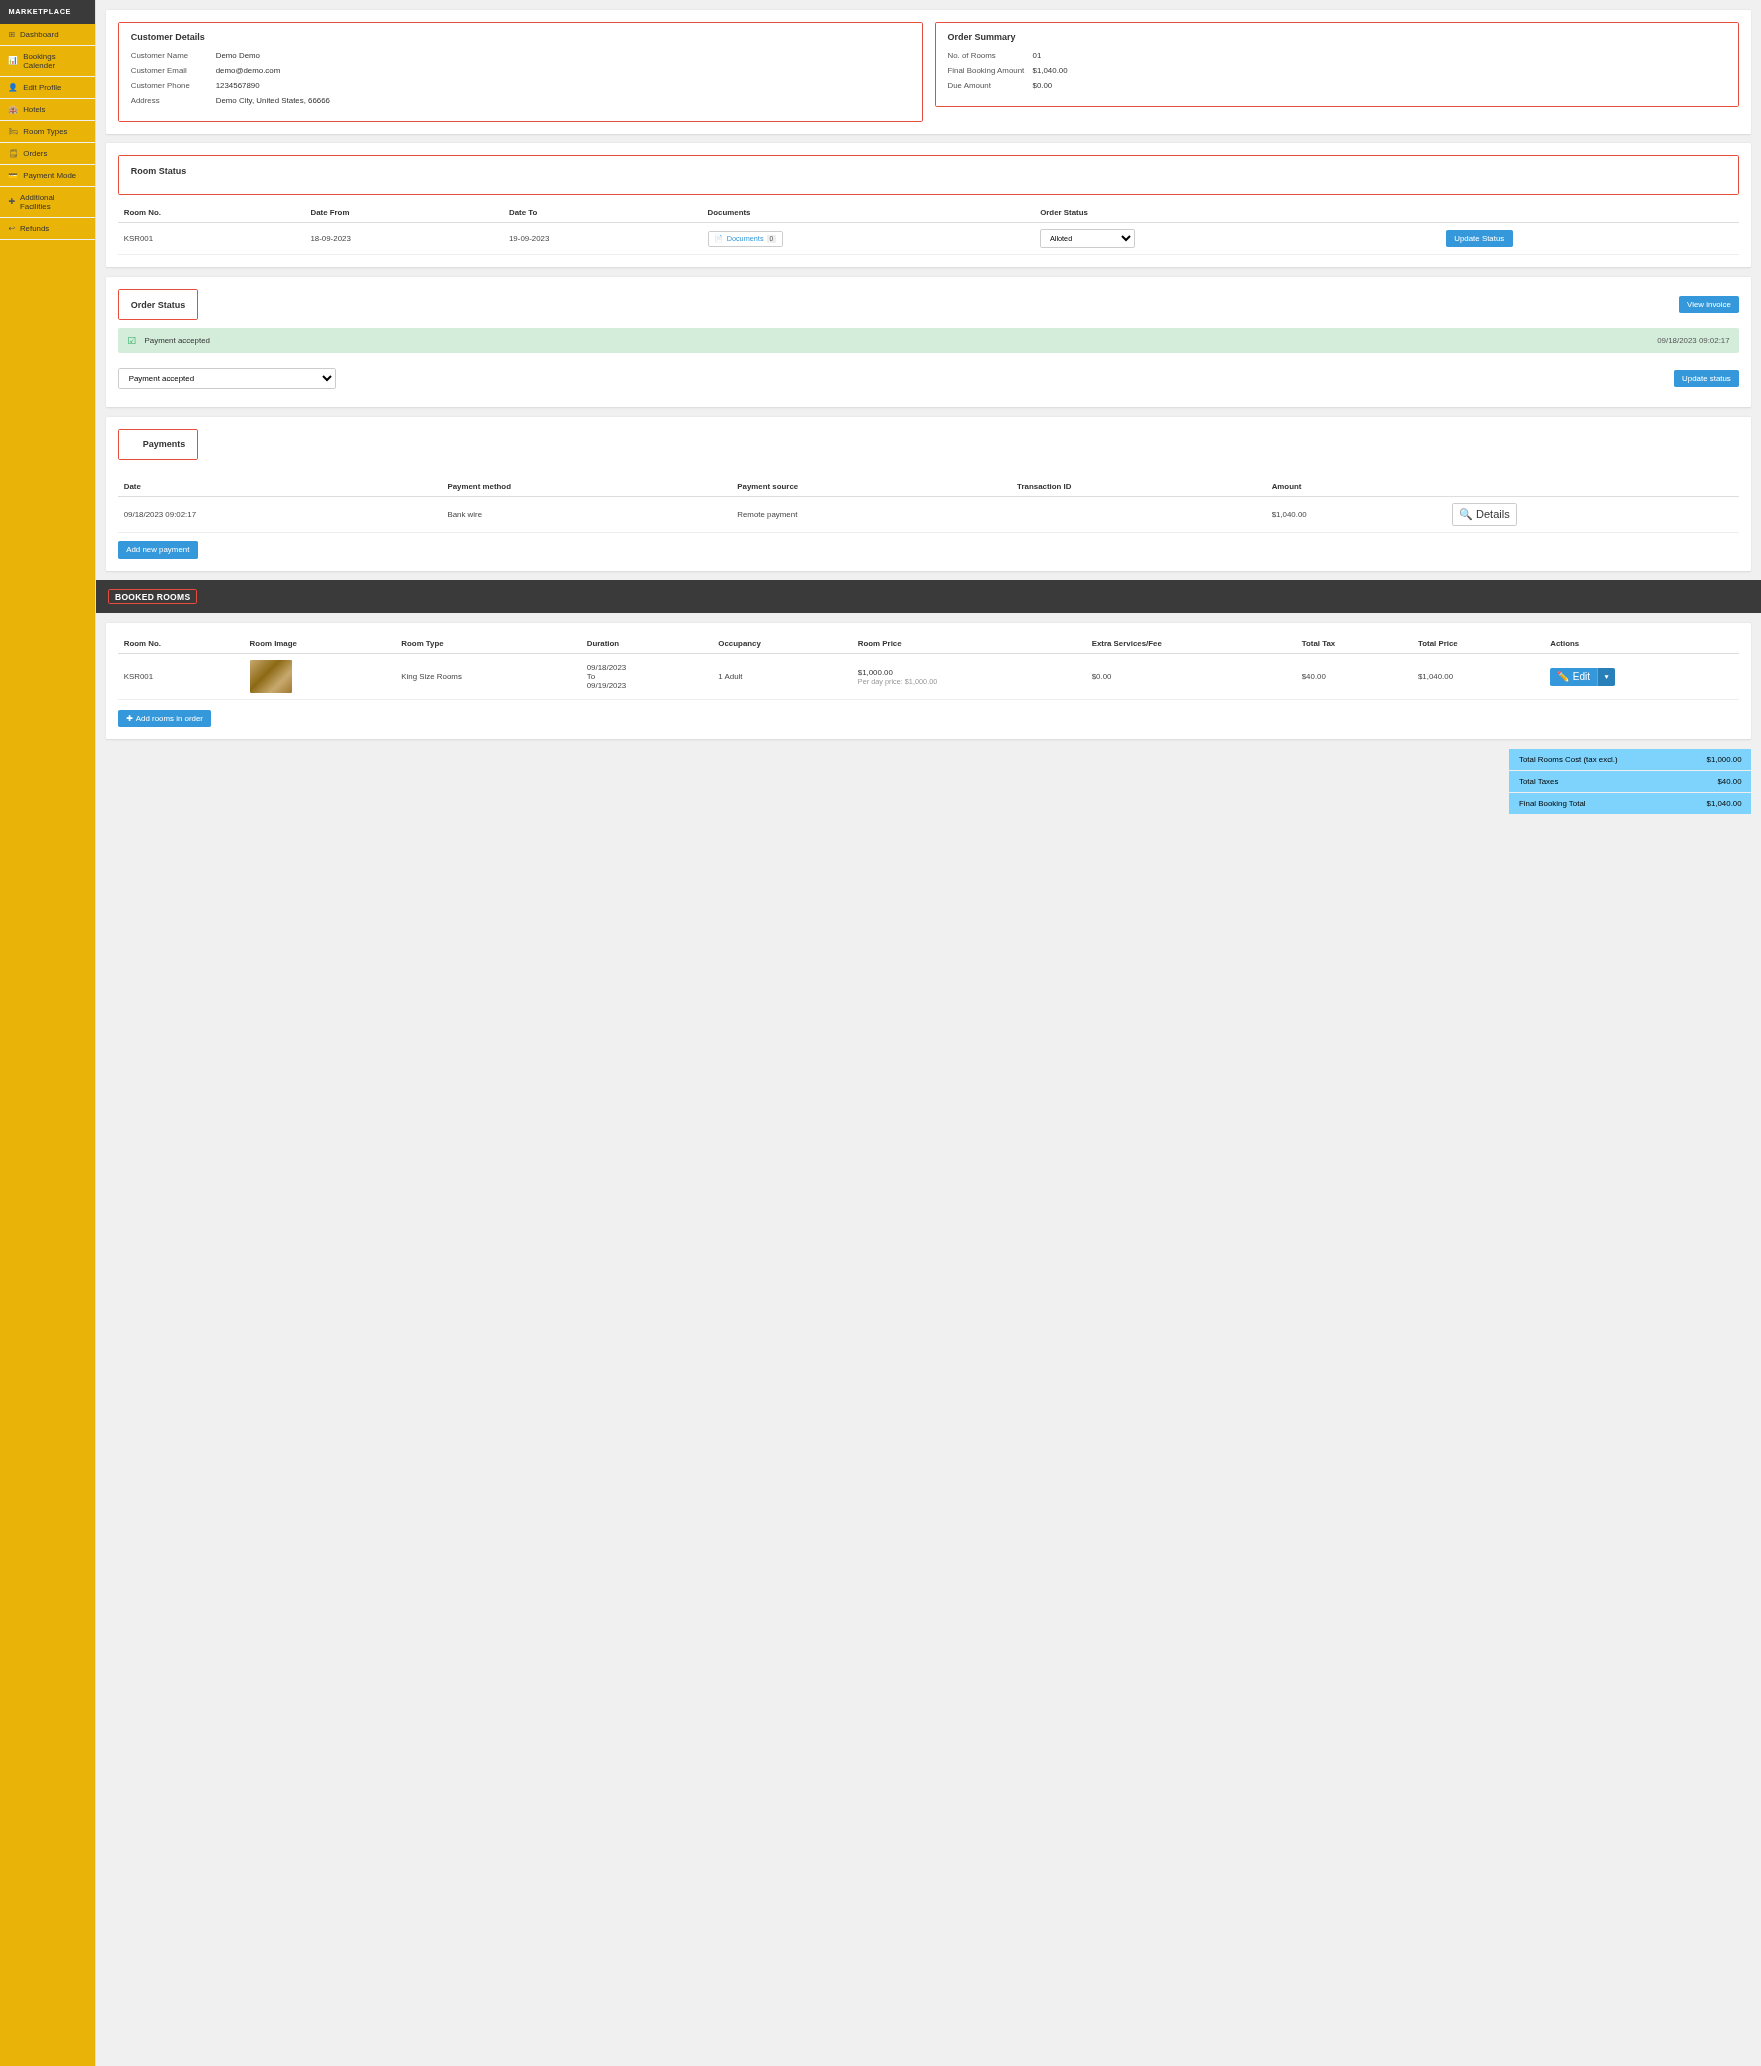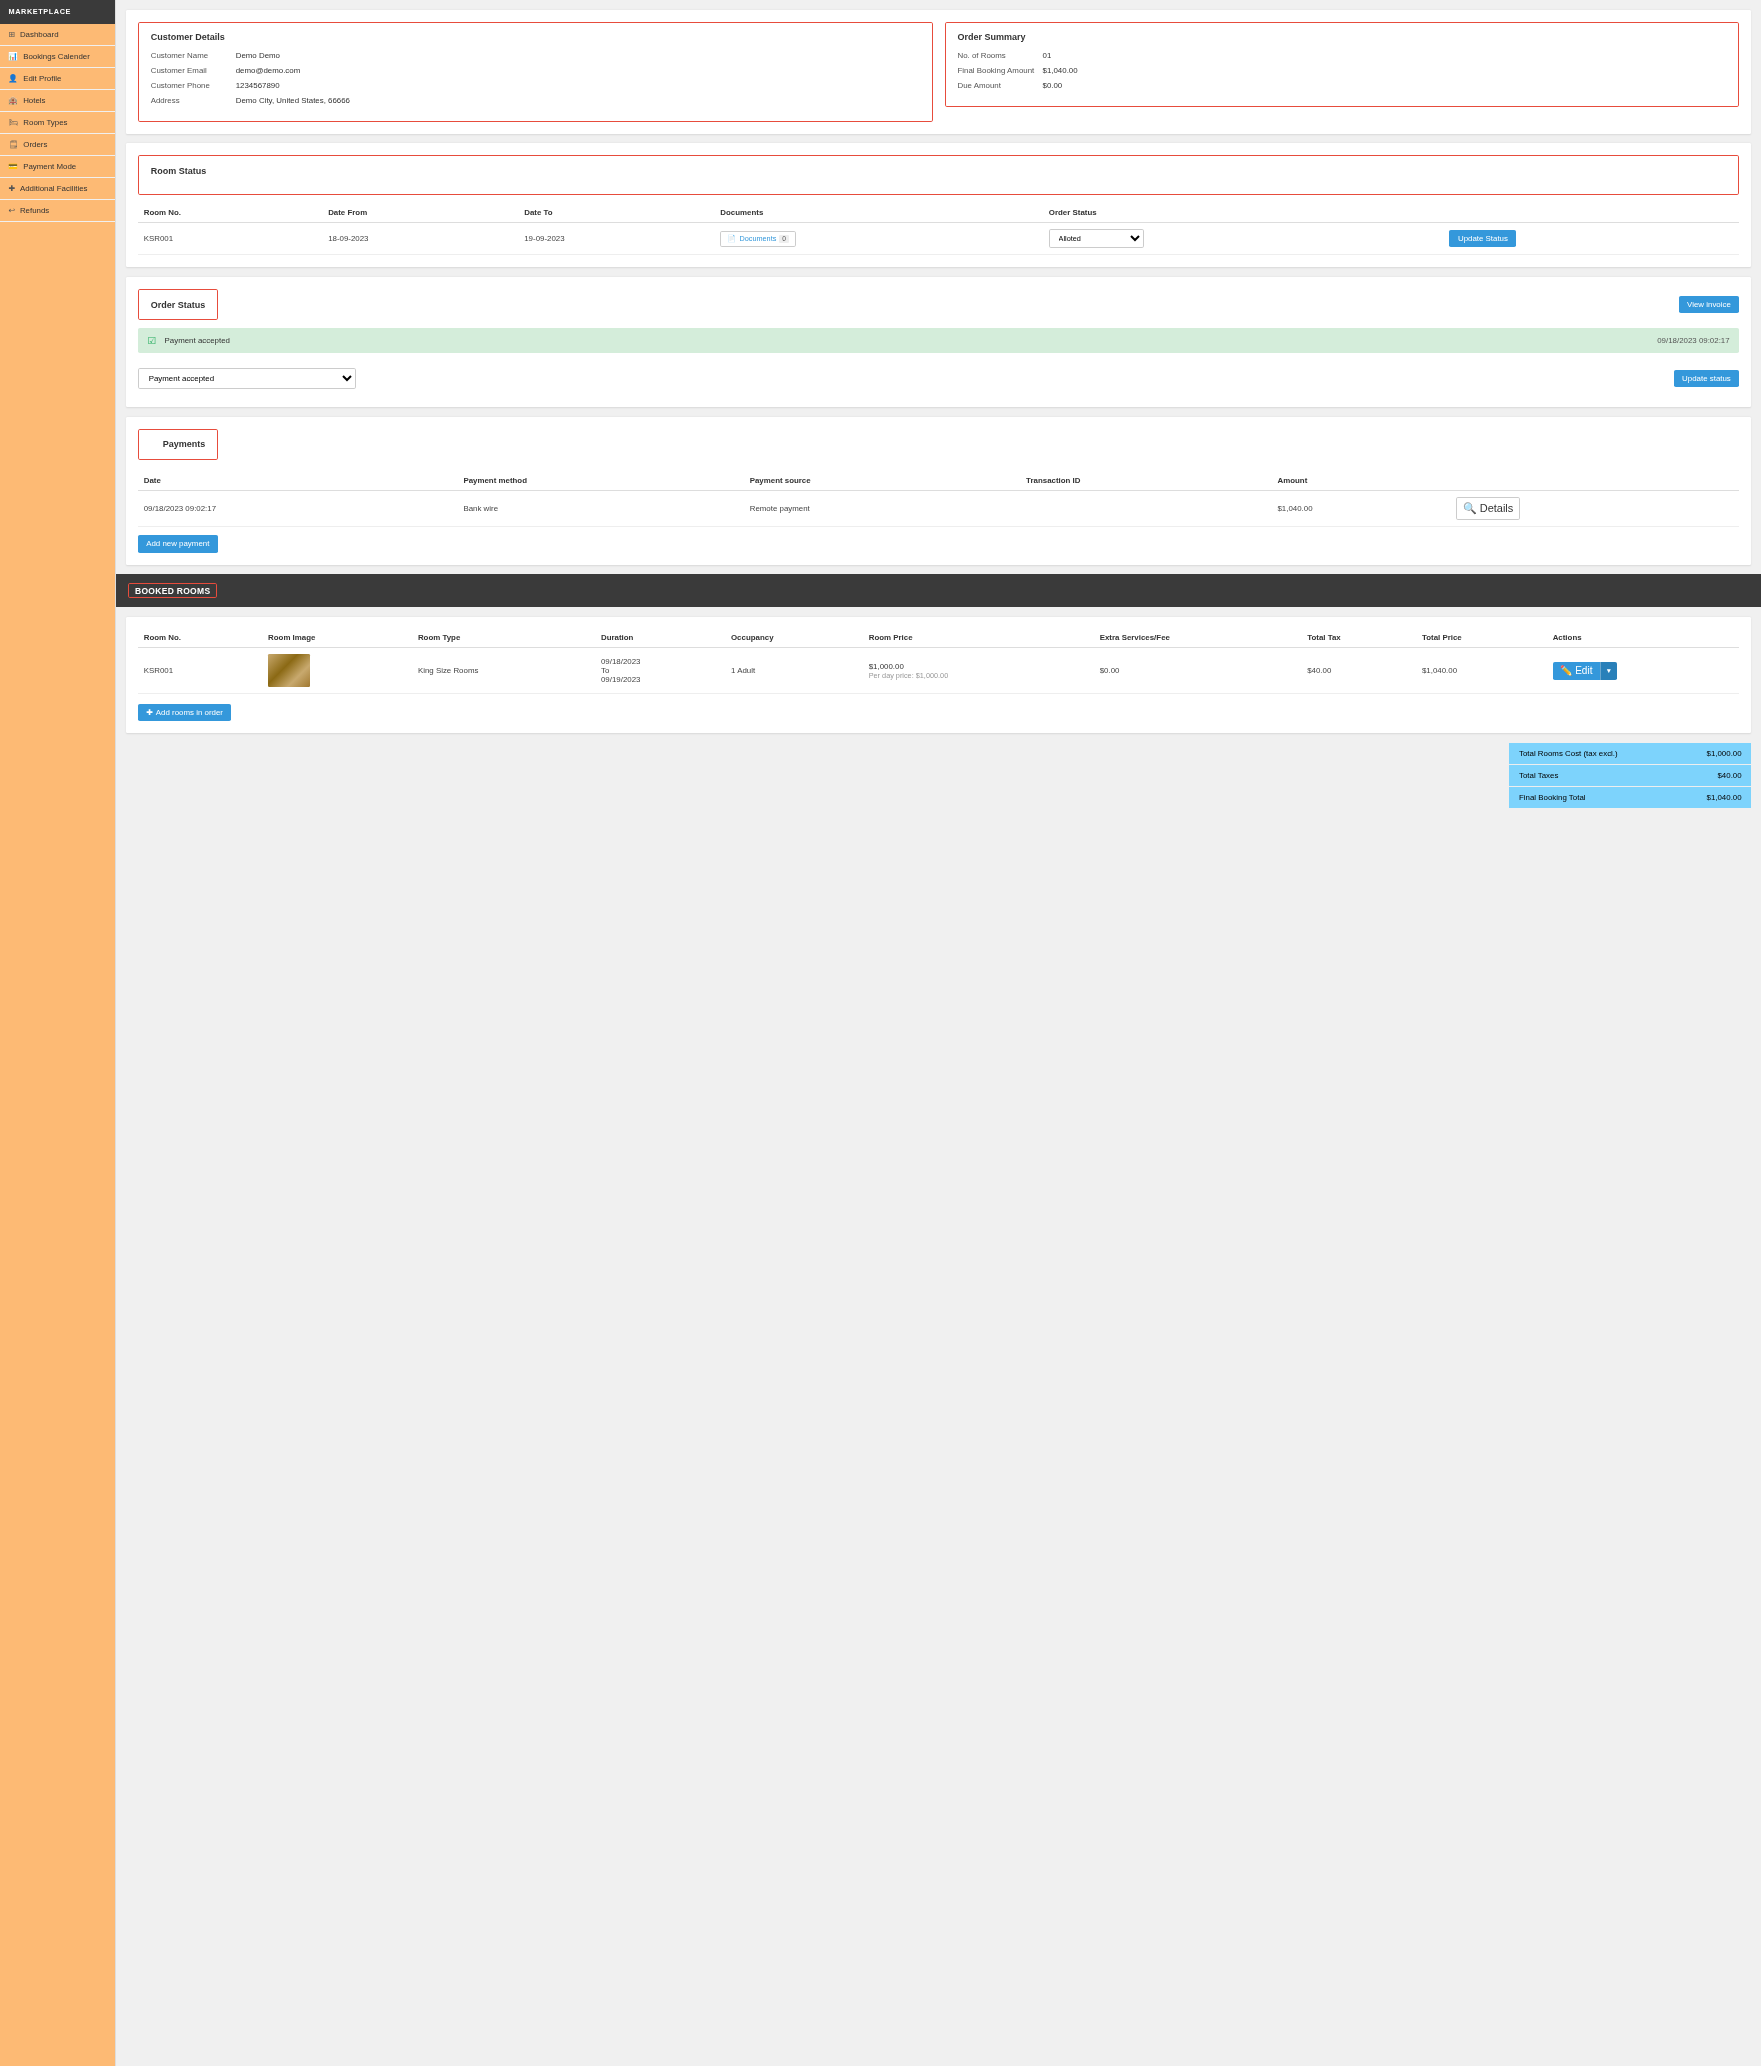--- a/index.html
+++ b/index.html
@@ -1,19 +1,19 @@
 <!DOCTYPE html>
 <html style="font-size:9.7px"><head>
   <meta charset="utf-8">
   <style>
     * { box-sizing: border-box; margin: 0; padding: 0; }
     body { font-family: Arial, sans-serif; font-size: 7.9px; background: #f0f0f0; display: flex; min-height: 100vh; }
 
     
-    .sidebar { width: 116px; background: #fdba74; border-right: 0.6px solid #ddd; flex-shrink: 0; }
+    .sidebar { width: 96px; background: #eab308; border-right: 0.6px solid #ddd; flex-shrink: 0; }
     .sidebar-title { background: #3a3a3a; color: #fff; font-size: 7.3px; font-weight: bold; padding: 7.3px 8.5px; letter-spacing: 0.6px; }
     .sidebar-item { display: flex; align-items: center; padding: 6px 8.5px; cursor: pointer; color: #333; font-size: 7.9px; border-bottom: 0.6px solid #f0f0f0; }
     .sidebar-icon { margin-right: 4.8px; font-size: 7.9px; color: #555; }
 
     
     .main { flex: 1; padding: 0; }
 
     
     .section-header { background: #3a3a3a; color: #fff; padding: 8.5px 12px; font-size: 8.5px; font-weight: bold; letter-spacing: 0.3px; display: flex; align-items: center; justify-content: space-between; }
     .section-header .header-title { font-size: 8.5px; }
@@ -238,21 +238,21 @@
       </div>
       <div class="update-row">
         <select class="select-input"><option>Payment accepted</option><option>Pending</option><option>Cancelled</option></select>
         <button class="btn-blue">Update status</button>
       </div>
     </div>
   </div>
 
   <div class="card">
     <div class="card-inner">
-      <div class="box-red" style="display:inline-block; margin-bottom:11px;padding-left:24px;">
+      <div class="box-red" style="display:inline-block; margin-bottom:17px;padding-left:24px;">
         <span class="box-title" style="margin-bottom:0;">Payments</span>
       </div>
       <table>
         <thead>
           <tr>
             <th>Date</th>
             <th>Payment method</th>
             <th>Payment source</th>
             <th>Transaction ID</th>
             <th>Amount</th>

